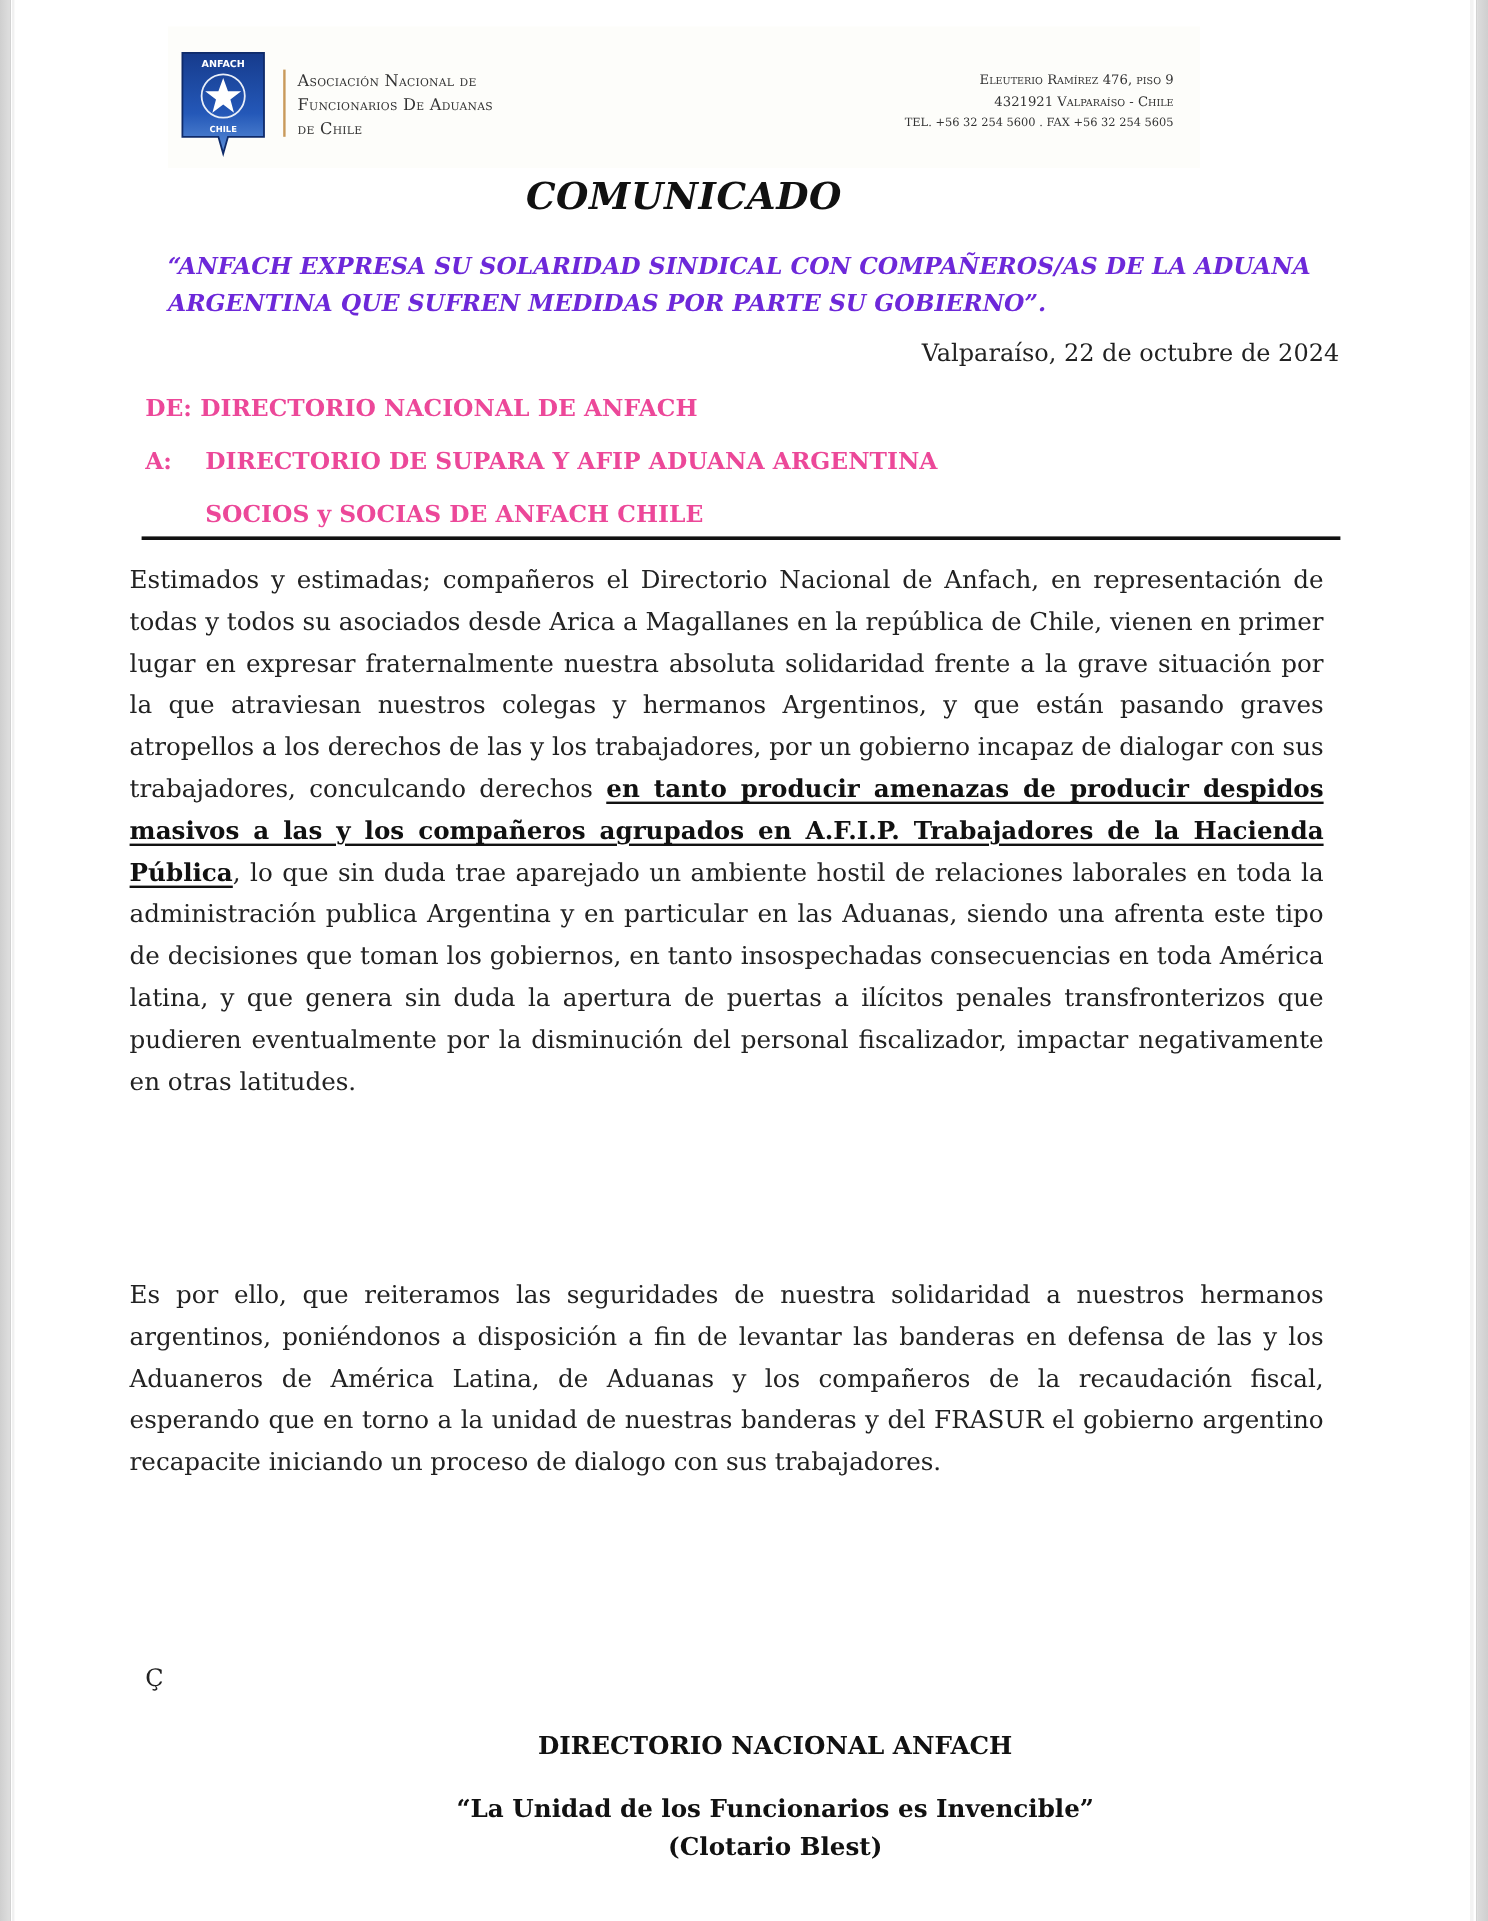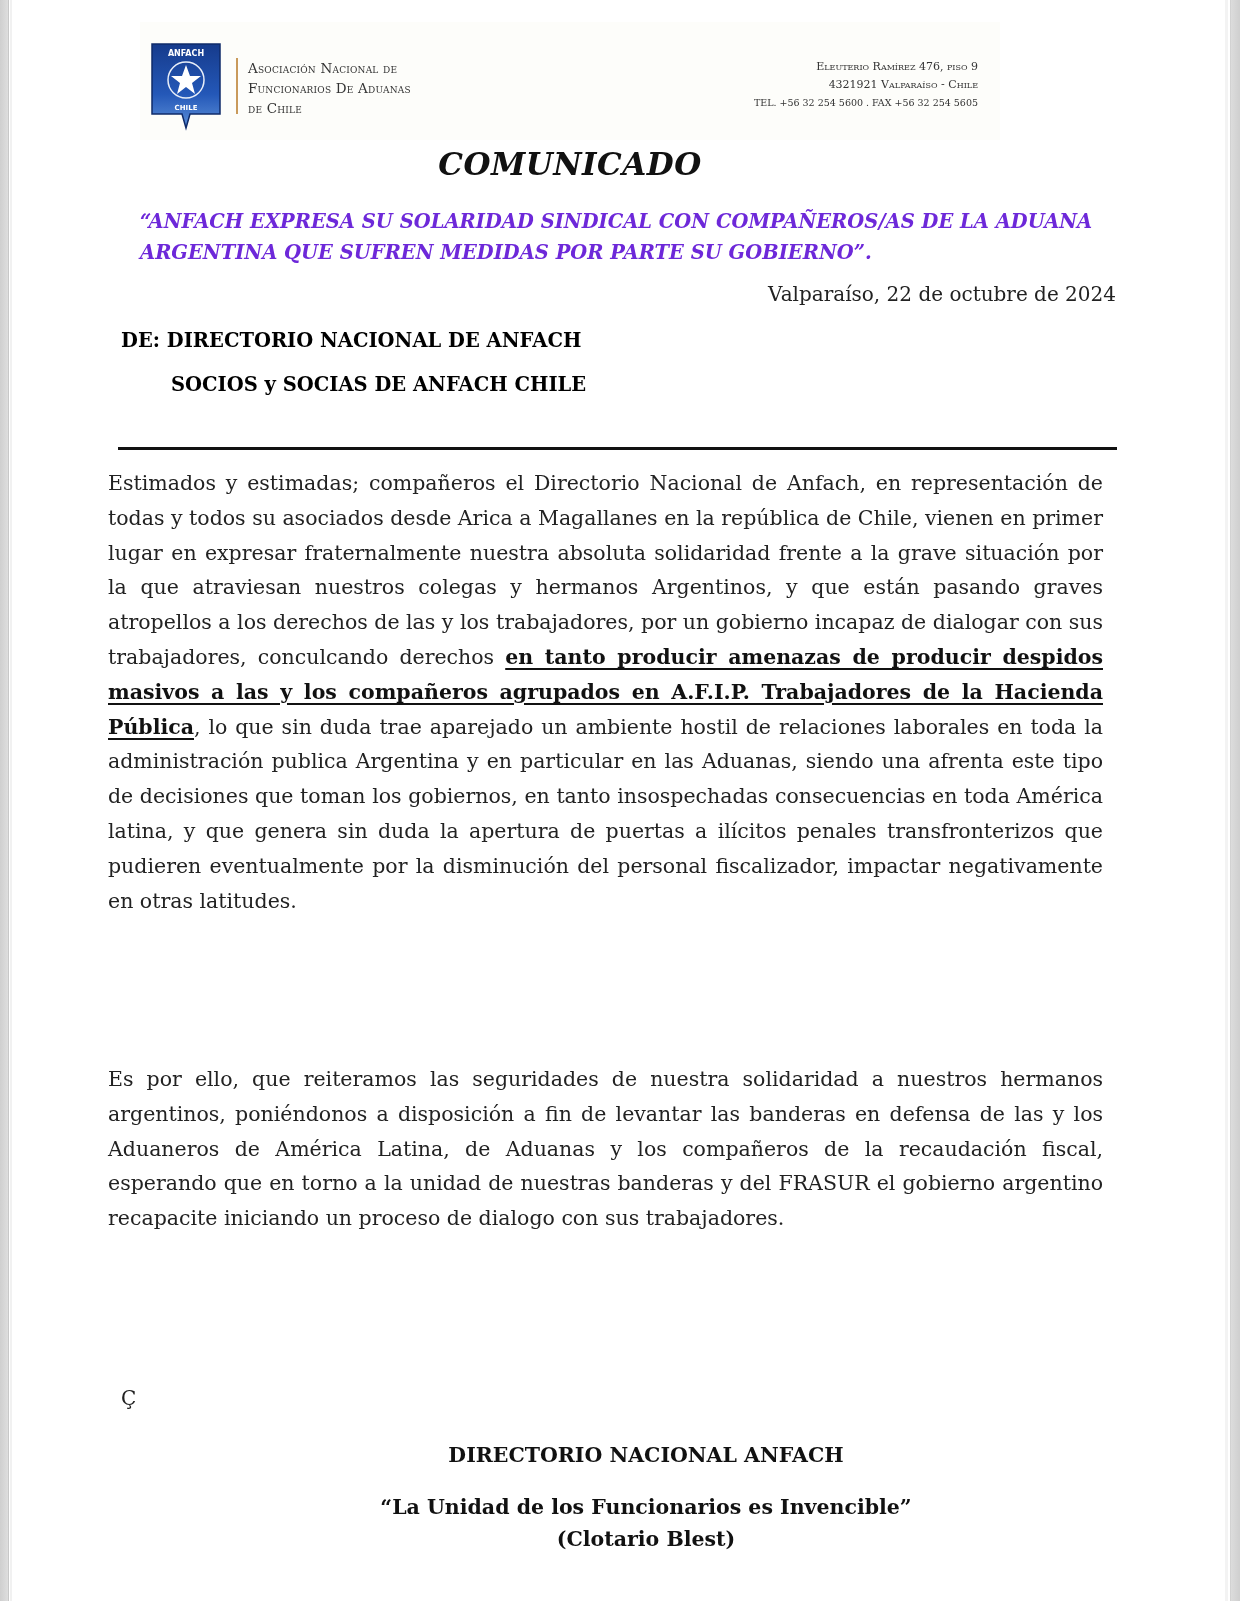--- a/index.html
+++ b/index.html
@@ -57,21 +57,21 @@
       position: absolute; left: 140px; width: 960px; top: 206px; text-align: left;
       font-family: "DejaVu Serif", serif; font-style: italic; font-weight: bold;
       font-size: 19.5px; line-height: 31px; color: #6d28d9;
     }
     .dateline {
       position: absolute; right: 124px; top: 282px;
       font-family: "DejaVu Serif", serif; font-size: 20px; color: #222;
     }
     .header-block {
       position: absolute; left: 121px; top: 328px; width: 995px;
-      font-family: "DejaVu Serif", serif; font-weight: bold; font-size: 19.5px; color: #000000;
+      font-family: "DejaVu Serif", serif; font-weight: bold; font-size: 19.5px; color: #ec4899;
     }
     .hline { height: 44px; line-height: 26px; white-space: nowrap; }
     .hline .lbl { display: inline-block; width: 50px; }
     .rule {
       position: absolute; left: 118px; top: 447px; width: 999px; height: 3px; background: #111;
     }
     .para {
       position: absolute; left: 108px; width: 995px;
       font-family: "DejaVu Serif", serif; font-size: 20.5px; line-height: 34.8px;
       text-align: justify; color: #222;
@@ -134,20 +134,23 @@
 <div class="title">COMUNICADO</div>
 <div class="subtitle">“ANFACH EXPRESA SU SOLARIDAD SINDICAL CON COMPAÑEROS/AS DE LA ADUANA ARGENTINA QUE SUFREN MEDIDAS POR PARTE SU GOBIERNO”.</div>
 <div class="dateline">Valparaíso, 22 de octubre de 2024</div>
 
 <div class="header-block">
   <div class="hline">
     <span>DE:</span>
     <span>DIRECTORIO NACIONAL DE ANFACH</span>
   </div>
   <div class="hline">
+    <span class="lbl">A:</span><span>DIRECTORIO DE SUPARA Y AFIP ADUANA ARGENTINA</span>
+  </div>
+  <div class="hline">
     <span class="lbl"></span><span>SOCIOS y SOCIAS DE ANFACH CHILE</span>
   </div>
 </div>
 <div class="rule"></div>
 
 <div class="para para1"><span>Estimados y estimadas; compañeros el Directorio Nacional de Anfach, en representación de todas y todos su asociados desde Arica a Magallanes en la república de Chile, vienen en primer lugar en expresar fraternalmente nuestra absoluta solidaridad frente a la grave situación por la que atraviesan nuestros colegas y hermanos Argentinos, y que están pasando graves atropellos a los derechos de las y los trabajadores, por un gobierno incapaz de dialogar con sus trabajadores, conculcando derechos </span><strong>en tanto producir amenazas de producir despidos masivos a las y los compañeros agrupados en A.F.I.P. Trabajadores de la Hacienda Pública</strong><span>, lo que sin duda trae aparejado un ambiente hostil de relaciones laborales en toda la administración publica Argentina y en particular en las Aduanas, siendo una afrenta este tipo de decisiones que toman los gobiernos, en tanto insospechadas consecuencias en toda América latina, y que genera sin duda la apertura de puertas a ilícitos penales transfronterizos que pudieren eventualmente por la disminución del personal fiscalizador, impactar negativamente en otras latitudes.</span></div>
 
 <div class="para para2">Es por ello, que reiteramos las seguridades de nuestra solidaridad a nuestros hermanos argentinos, poniéndonos a disposición a fin de levantar las banderas en defensa de las y los Aduaneros de América Latina, de Aduanas y los compañeros de la recaudación fiscal, esperando que en torno a la unidad de nuestras banderas y del FRASUR el gobierno argentino recapacite iniciando un proceso de dialogo con sus trabajadores.</div>
 
 <div class="stray">Ç</div>

